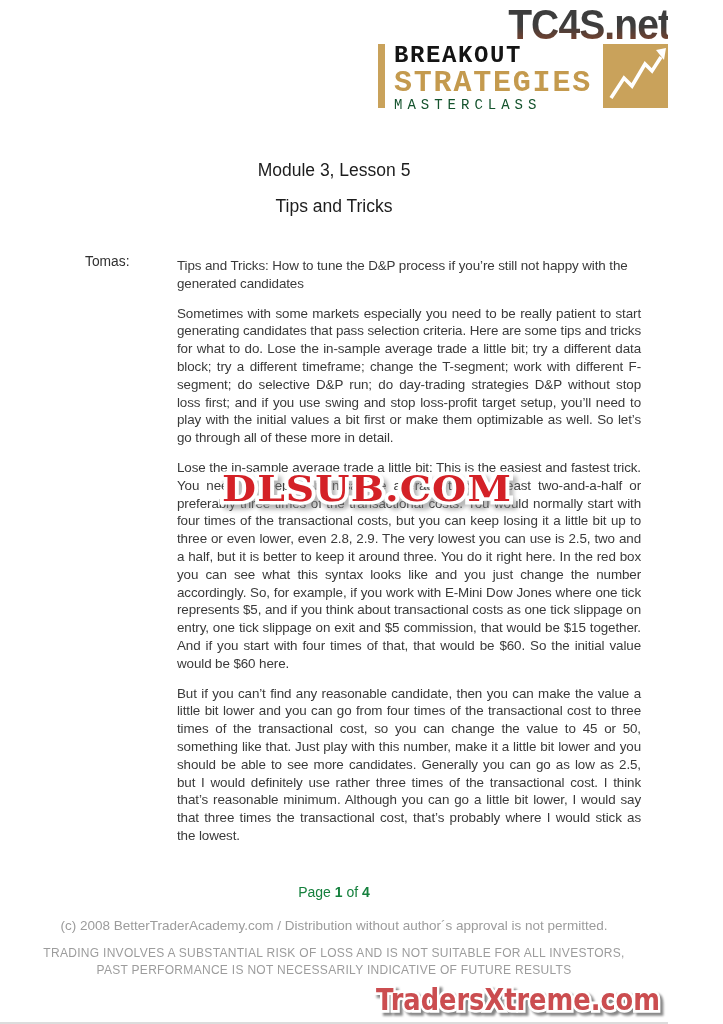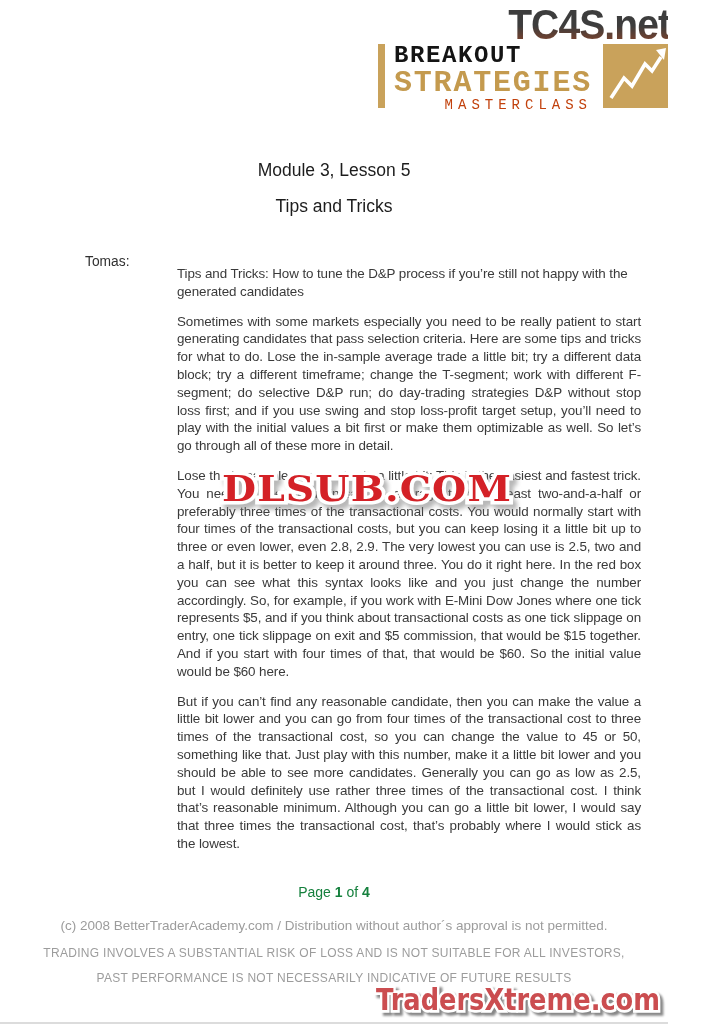--- a/index.html
+++ b/index.html
@@ -40,57 +40,57 @@
 
   
   .logo { position: absolute; left: 378px; top: 44px; display: flex; align-items: stretch; font-family: Liberation Mono, monospace; }
   .logo-bar { width: 7px; height: 64px; background: #c9a25b; margin-right: 9px; }
   .logo-text {
     display: flex; flex-direction: column; justify-content: space-between;
     height: 64px; margin-right: 11px;
   }
   .logo-l1 { font-size: 24px; font-weight: 800; letter-spacing: 1.6px; color: #141414; line-height: 1; }
   .logo-l2 { font-size: 30px; font-weight: 800; letter-spacing: 1.8px; color: #c49a4e; line-height: 1; }
-  .logo-l3 { font-size: 14px; font-weight: 400; letter-spacing: 5px; color: #c2410c; line-height: 1; text-align: right; }
+  .logo-l3 { font-size: 14px; font-weight: 400; letter-spacing: 5px; color: #14532d; line-height: 1; }
   .logo-chart { width: 68px; height: 64px; background: #c9a25b; }
 
   
   .title1, .title2 {
     position: absolute; left: 0; width: 100%; text-align: center;
     font-size: 17.5px; font-weight: normal; color: #1c1c1c;
   }
   .title1 { top: 160px; }
   .title2 { top: 196px; }
 
   
   .transcript { position: absolute; left: 85px; top: 253px; width: 556px; display: flex; }
   .speaker { width: 92px; font-size: 13.8px; color: #303030; flex-shrink: 0; padding-top: 1px; }
   .speaker .b { font-weight: normal; }
   .content { width: 464px; font-size: 13.4px; line-height: 17.8px; color: #3a3a3a; letter-spacing: -0.1px; }
-  .content p { margin: 12px 0 12px 0; text-align: justify; }
+  .content p { margin: 4px 0 12px 0; text-align: justify; }
   .content p.first { text-align: left; }
 
   
   .dlsub {
     position: absolute; left: 216px; top: 461px;
     filter: drop-shadow(4px 5px 2px rgba(125,125,125,0.55));
   }
   .dlsub text {
     font-family: "DejaVu Serif", serif;
     font-size: 35px; font-weight: bold; letter-spacing: 1px;
   }
 
   
   .pagenum { position: absolute; top: 884px; left: 0; width: 100%; text-align: center; font-size: 14px; color: #15803d; }
   .pagenum span { white-space: pre; }
   .pagenum .bold { font-weight: bold; }
   .copyright { position: absolute; top: 918px; left: 0; width: 100%; text-align: center; font-size: 13.5px; color: #9c9c9c; }
   .disc { position: absolute; left: 0; width: 100%; text-align: center; font-size: 12px; color: #9c9c9c; letter-spacing: 0.3px; }
   .disc1 { top: 946px; }
-  .disc2 { top: 963px; margin-top: 8px; }
+  .disc2 { top: 963px; }
 
   
   .txtreme {
     position: absolute; top: 979px; right: 2px;
     filter: drop-shadow(3px 3px 1px rgba(85,85,85,0.7));
   }
   .txtreme text { font-family: "DejaVu Sans", sans-serif; font-size: 30px; font-weight: bold; }
 </style>
 </head>
 <body>

